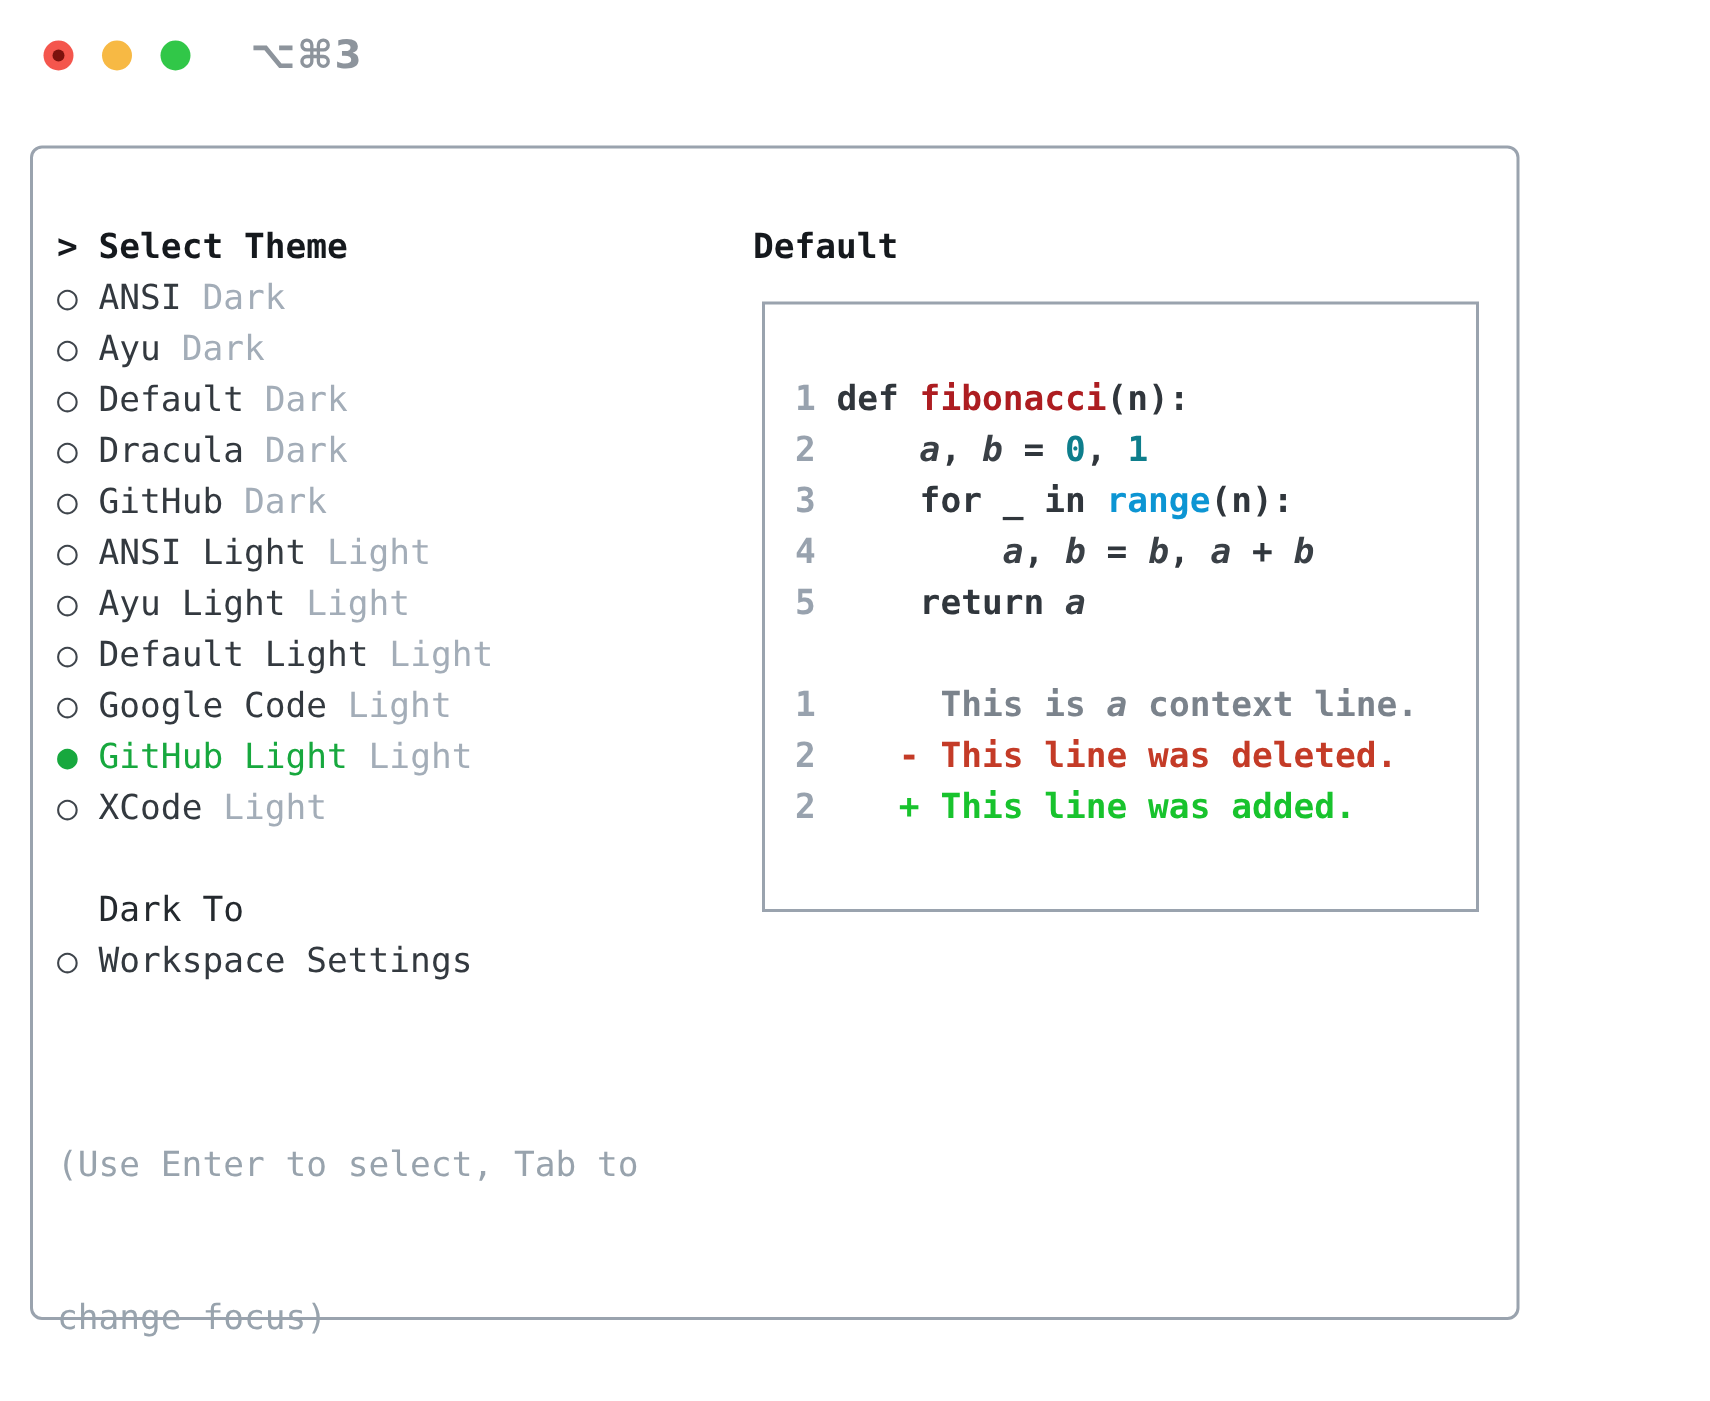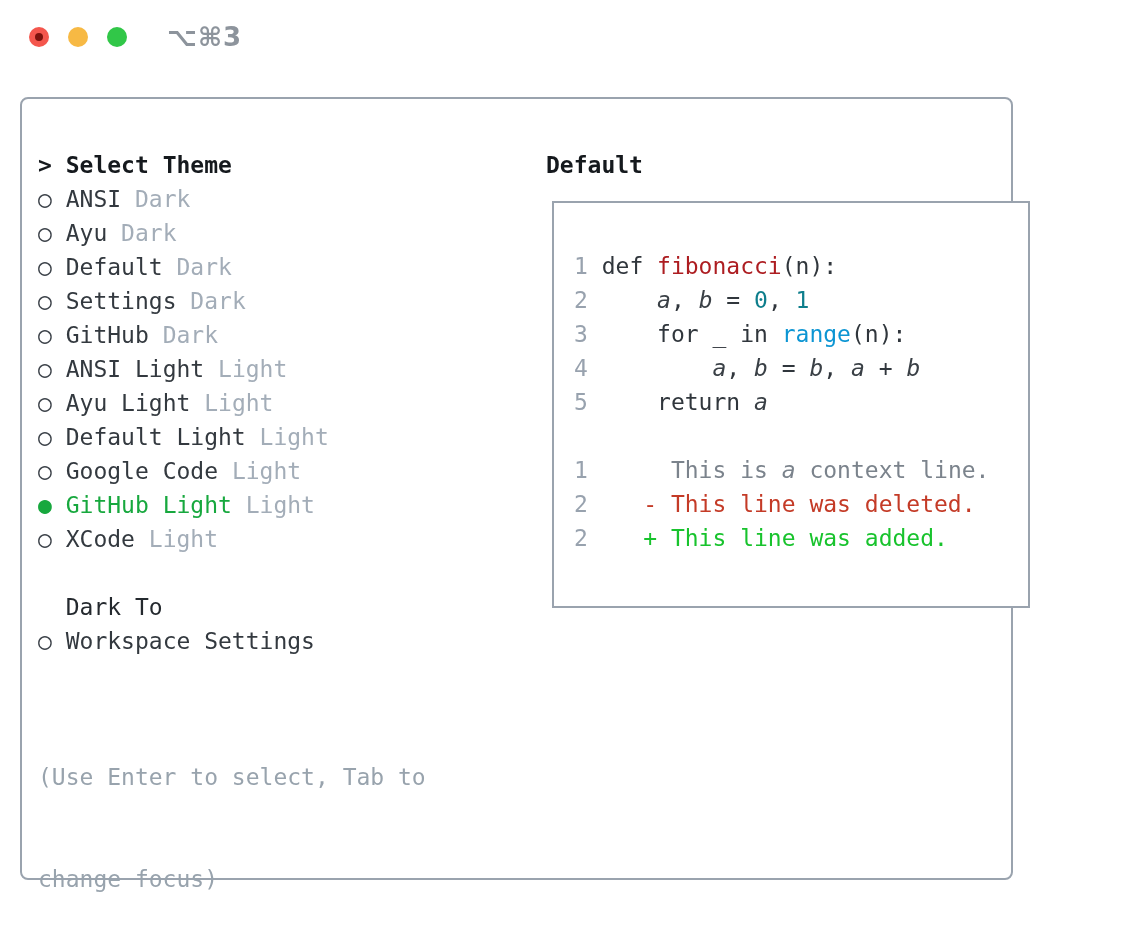--- a/index.html
+++ b/index.html
@@ -23,39 +23,39 @@
   .light.green{background:var(--traffic-green);}
   .light .dot{position:absolute;left:6px;top:6px;width:8px;height:8px;border-radius:50%;background:var(--traffic-red-dot);}
   .win-title{
     margin-left:21px;color:var(--title-gray);font-weight:700;font-size:26px;
     font-family:"DejaVu Sans","Liberation Sans",sans-serif;letter-spacing:1px;
   }
   
   .panel{
     position:absolute;left:20px;top:97px;width:993px;height:783px;box-sizing:border-box;
     border:2px solid var(--border);border-radius:8px;background:#ffffff;
-    display:flex;align-items:flex-start;padding:49px 0 0 16px;gap:44px;
+    display:flex;align-items:flex-start;padding:49px 0 0 16px;
   }
   .col-left{width:464px;flex:none;}
   .col-right{flex:1;min-width:0;}
   .row{height:34px;line-height:34px;font-size:23px;white-space:pre;color:var(--text);}
   .row.header{font-weight:700;color:var(--heading);}
   .row.subheader{padding-left:2ch;color:#24292e;}
   .row.blank{height:34px;}
   .bullet{color:#3f454c;}
   .bullet.selected{color:var(--accent-green);}
   .item.selected .name{color:var(--accent-green);}
   .variant{color:var(--muted);}
   .hint{font-size:23px;line-height:34px;white-space:pre;color:#98a3ad;}
   
   .preview-box{
     margin-left:6px;margin-top:19px;width:478px;height:407px;box-sizing:border-box;
     border:2px solid var(--border);background:#ffffff;padding:12px 0 0 20px;overflow:hidden;
   }
-  .pline{height:34px;line-height:34px;font-size:23px;white-space:pre;}
+  .pline{height:34px;line-height:34px;font-size:23px;white-space:pre;font-weight:bold;}
   .lineno{display:inline-block;width:1ch;margin-right:1ch;text-align:right;color:var(--lineno);}
   .tok-plain{color:#30363c;}
   .tok-func{color:var(--func-red);}
   .tok-var{font-style:italic;color:#3a4046;}
   .tok-num{color:var(--num-teal);}
   .tok-builtin{color:var(--builtin-blue);}
   .tok-ctx{color:var(--ctx-gray);text-align:right;}
   .tok-ctx-em{color:var(--ctx-gray);font-style:italic;}
   .tok-del{color:var(--del-red);}
   .tok-add{color:var(--add-green);}
@@ -80,21 +80,21 @@
       <div class="row header"><span>&gt; </span><span>Select Theme</span></div>
 
       <div id="theme-list">
   <div class="row item"><span class="bullet">○</span><span class="name"> ANSI </span><span class="variant">Dark</span></div>
 
 
   <div class="row item"><span class="bullet">○</span><span class="name"> Ayu </span><span class="variant">Dark</span></div>
 
   <div class="row item"><span class="bullet">○</span><span class="name"> Default </span><span class="variant">Dark</span></div>
 
-  <div class="row item"><span class="bullet">○</span><span class="name"> Settings </span><span class="variant">Dark</span></div>
+  <div class="row item"><span class="bullet">○</span><span class="name"> Dracula </span><span class="variant">Dark</span></div>
 
   <div class="row item"><span class="bullet">○</span><span class="name"> GitHub </span><span class="variant">Dark</span></div>
 
   <div class="row item"><span class="bullet">○</span><span class="name"> ANSI Light </span><span class="variant">Light</span></div>
 
   <div class="row item"><span class="bullet">○</span><span class="name"> Ayu Light </span><span class="variant">Light</span></div>
 
   <div class="row item"><span class="bullet">○</span><span class="name"> Default Light </span><span class="variant">Light</span></div>
 
   <div class="row item"><span class="bullet">○</span><span class="name"> Google Code </span><span class="variant">Light</span></div>

